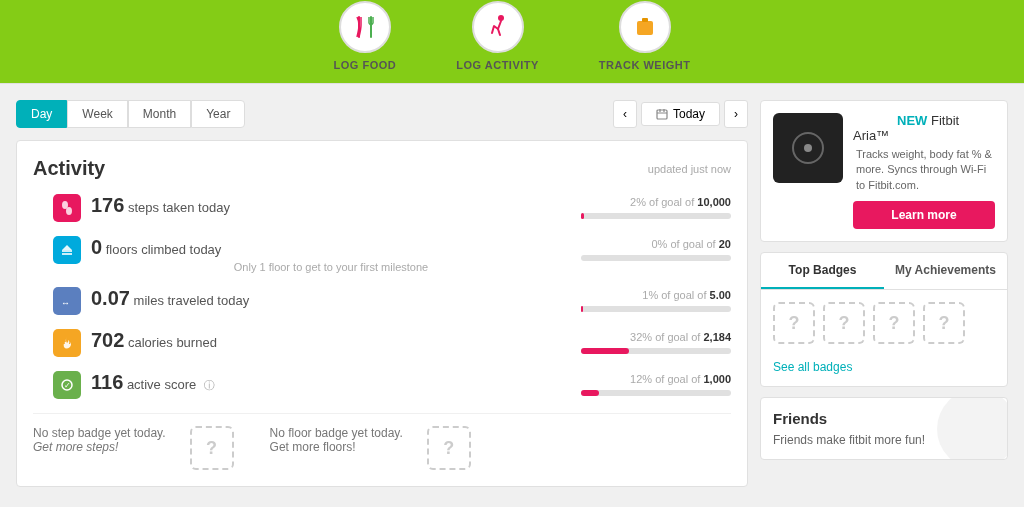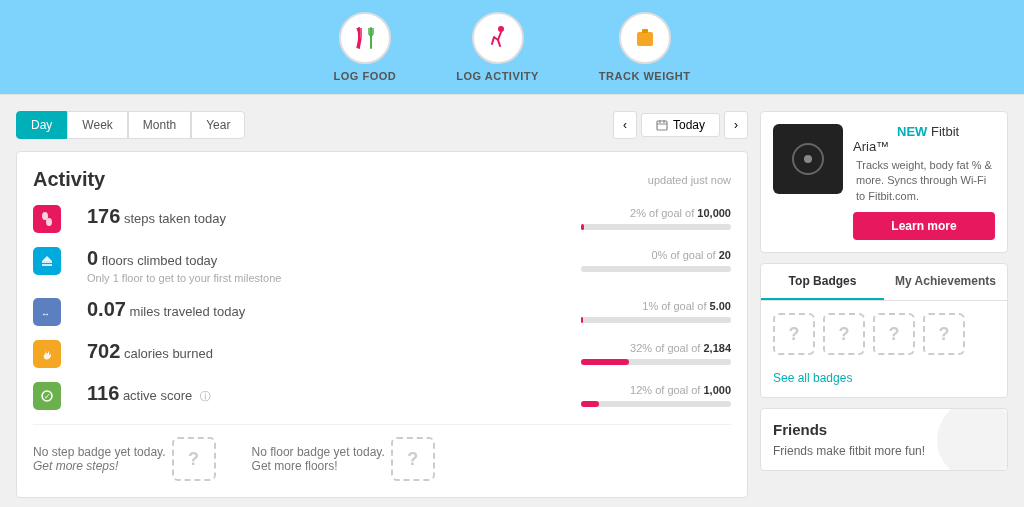--- a/index.html
+++ b/index.html
@@ -3,25 +3,25 @@
   <meta charset="utf-8">
   <style>
     * { box-sizing: border-box; margin: 0; padding: 0; }
     body {
       font-family: Arial, Helvetica, sans-serif;
       background: #f0f0f0;
       font-size: 13px;
       color: #333;
     }
     .top-nav {
-      background: #7dd3fc;
+      background: #84cc16;
       display: flex;
       justify-content: center;
       gap: 60px;
-      padding: 12px 0 12px;
+      padding: 1px 0 12px;
       border-bottom: 1px solid #e0e0e0;
     }
     .nav-item {
       display: flex;
       flex-direction: column;
       align-items: center;
       gap: 6px;
       cursor: pointer;
     }
     .nav-icon-circle {
@@ -128,21 +128,22 @@
       color: #333;
     }
     .updated-text {
       font-size: 11px;
       color: #aaa;
     }
     .activity-row {
       display: flex;
       align-items: flex-start;
       margin-bottom: 14px;
-      gap: 26px;
+      gap: 10px;
+      margin-left: 20px;
     }
     .activity-icon {
       width: 28px;
       height: 28px;
       border-radius: 5px;
       display: flex;
       align-items: center;
       justify-content: center;
       color: #fff;
       font-size: 14px;
@@ -157,20 +158,21 @@
     }
     .activity-text strong {
       font-size: 20px;
       font-weight: bold;
       color: #333;
     }
     .sub-text {
       font-size: 11px;
       color: #aaa;
       margin-top: 2px;
+      text-align: center;
     }
     .progress-section {
       min-width: 150px;
       text-align: right;
     }
     .progress-bar-bg {
       background: #e0e0e0;
       height: 6px;
       border-radius: 3px;
       margin-top: 4px;
@@ -189,22 +191,21 @@
     }
     .badge-row {
       display: flex;
       gap: 16px;
       margin-top: 10px;
       border-top: 1px solid #f0f0f0;
       padding-top: 12px;
     }
     .badge-item {
       display: flex;
-      align-items: center;
-      gap: 6px;
+      gap: 24px;
       font-size: 12px;
       color: #777;
     }
     .badge-placeholder {
       width: 44px;
       height: 44px;
       border: 2px dashed #ccc;
       border-radius: 6px;
       display: flex;
       align-items: center;

